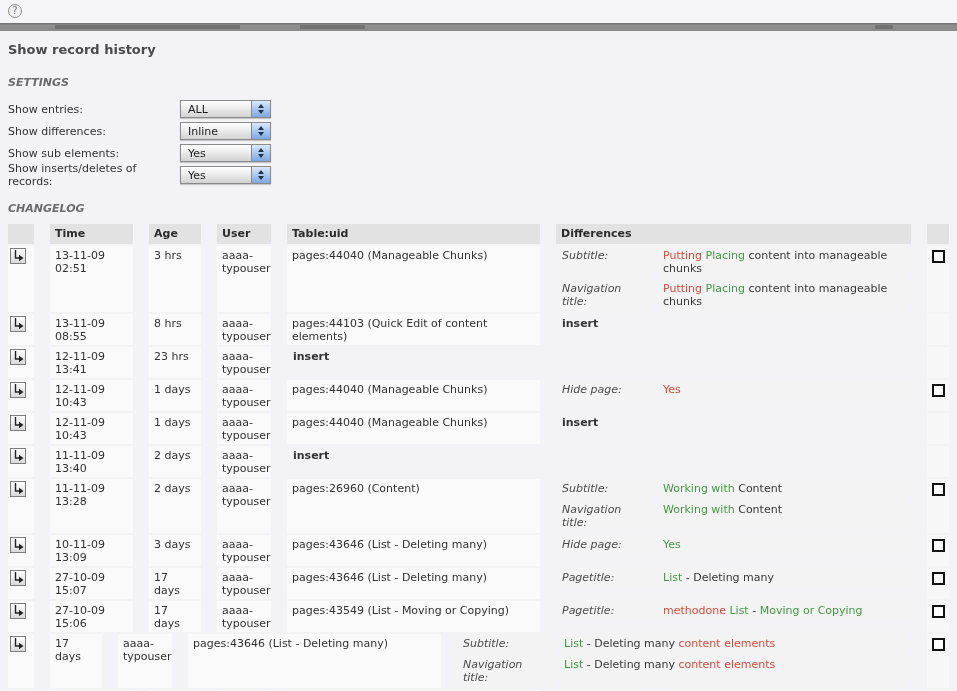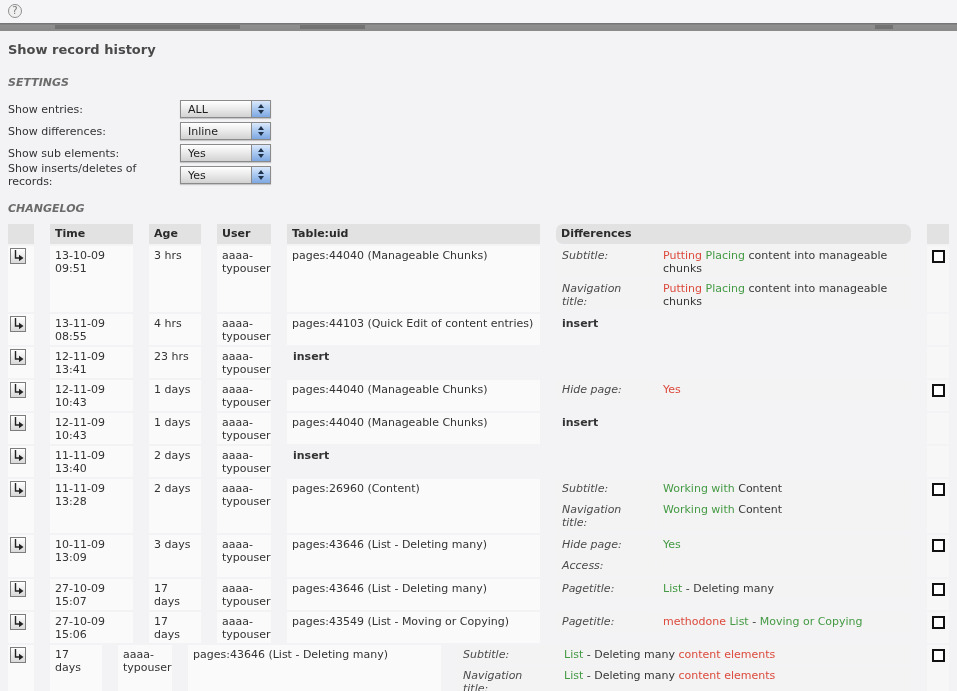--- a/index.html
+++ b/index.html
@@ -46,21 +46,21 @@
   .changelog-heading { margin-top:16px; }
 
   
   .tbl { margin-top:0; }
   .trow { display:flex; column-gap:16px; margin-bottom:2px; align-items:stretch; }
   .c-icon  { width:26px; }
   .c-time  { width:83px; }
   .c-age   { width:52px; }
   .c-user  { width:54px; }
   .c-table { width:253px; }
-  .c-diff  { flex:1;border-radius:7px; }
+  .c-diff  { flex:1; }
   .c-check { width:22px; }
   .hcell { background:#e2e2e2; font-weight:bold; color:#2b2b2b; padding:3px 5px 4px; }
   .cell  { background:#fafafa; padding:3px 5px 2px; color:#333; }
   .cell.c-icon { padding:2px 0 0 2px; background:#fafafa; }
   .cell.c-diff { background:transparent; padding:0; }
   .cell.c-check { background:#f7f7f7; padding:2px 0 0 0; }
 
   .rollback-btn {
     width:16px; height:16px; border:1px solid #7d7d7d;
     background:linear-gradient(#ffffff,#d9d9d9); padding:0; cursor:pointer;
@@ -148,21 +148,21 @@
     <div>
         <div class="trow">
           <div class="cell c-icon">
             <button class="rollback-btn">
               <span><svg width="11" height="11" viewBox="0 0 11 11">
                   <path d="M2.5 0 V8 H6" stroke="#222" stroke-width="1.4" fill="none"></path>
                   <path d="M6 4.8 L10.5 8 L6 11.2 Z" fill="#222"></path>
                 </svg></span>
             </button>
           </div>
-          <div class="cell c-time">13-10-09 09:51</div>
+          <div class="cell c-time">13-11-09 02:51</div>
           <div class="cell c-age">3 hrs</div>
           <div class="cell c-user">aaaa-typouser</div>
           <div class="cell c-table">pages:44040 (Manageable Chunks)</div>
           <div class="cell c-diff">
             <div class="diff-line">
               <div class="diff-label">Subtitle:</div>
               <div class="diff-value"><span style="color: rgb(220, 74, 60);">Putting</span> <span style="color: rgb(68, 154, 68);">Placing</span> <span style="color: rgb(55, 55, 55);">content into manageable chunks</span></div>
             </div>
             <div class="diff-line">
               <div class="diff-label">Navigation title:</div>
@@ -176,23 +176,23 @@
         <div class="trow">
           <div class="cell c-icon">
             <button class="rollback-btn">
               <span><svg width="11" height="11" viewBox="0 0 11 11">
                   <path d="M2.5 0 V8 H6" stroke="#222" stroke-width="1.4" fill="none"></path>
                   <path d="M6 4.8 L10.5 8 L6 11.2 Z" fill="#222"></path>
                 </svg></span>
             </button>
           </div>
           <div class="cell c-time">13-11-09 08:55</div>
-          <div class="cell c-age">4 hrs</div>
-          <div class="cell c-user">aaaa-typouser</div>
-          <div class="cell c-table">pages:44103 (Quick Edit of content entries)</div>
+          <div class="cell c-age">8 hrs</div>
+          <div class="cell c-user">aaaa-typouser</div>
+          <div class="cell c-table">pages:44103 (Quick Edit of content elements)</div>
           <div class="cell c-diff">
             <div class="insert-label">insert</div>
           </div>
           <div class="cell c-check"></div>
         </div>
         <div class="trow">
           <div class="cell c-icon">
             <button class="rollback-btn">
               <span><svg width="11" height="11" viewBox="0 0 11 11">
                   <path d="M2.5 0 V8 H6" stroke="#222" stroke-width="1.4" fill="none"></path>
@@ -303,24 +303,20 @@
             </button>
           </div>
           <div class="cell c-time">10-11-09 13:09</div>
           <div class="cell c-age">3 days</div>
           <div class="cell c-user">aaaa-typouser</div>
           <div class="cell c-table">pages:43646 (List - Deleting many)</div>
           <div class="cell c-diff">
             <div class="diff-line">
               <div class="diff-label">Hide page:</div>
               <div class="diff-value"><span style="color: rgb(68, 154, 68);">Yes</span></div>
-            </div>
-            <div class="diff-line">
-              <div class="diff-label">Access:</div>
-              <div class="diff-value"></div>
             </div>
           </div>
           <div class="cell c-check">
             <div class="cb"></div>
           </div>
         </div>
         <div class="trow">
           <div class="cell c-icon">
             <button class="rollback-btn">
               <span><svg width="11" height="11" viewBox="0 0 11 11">

